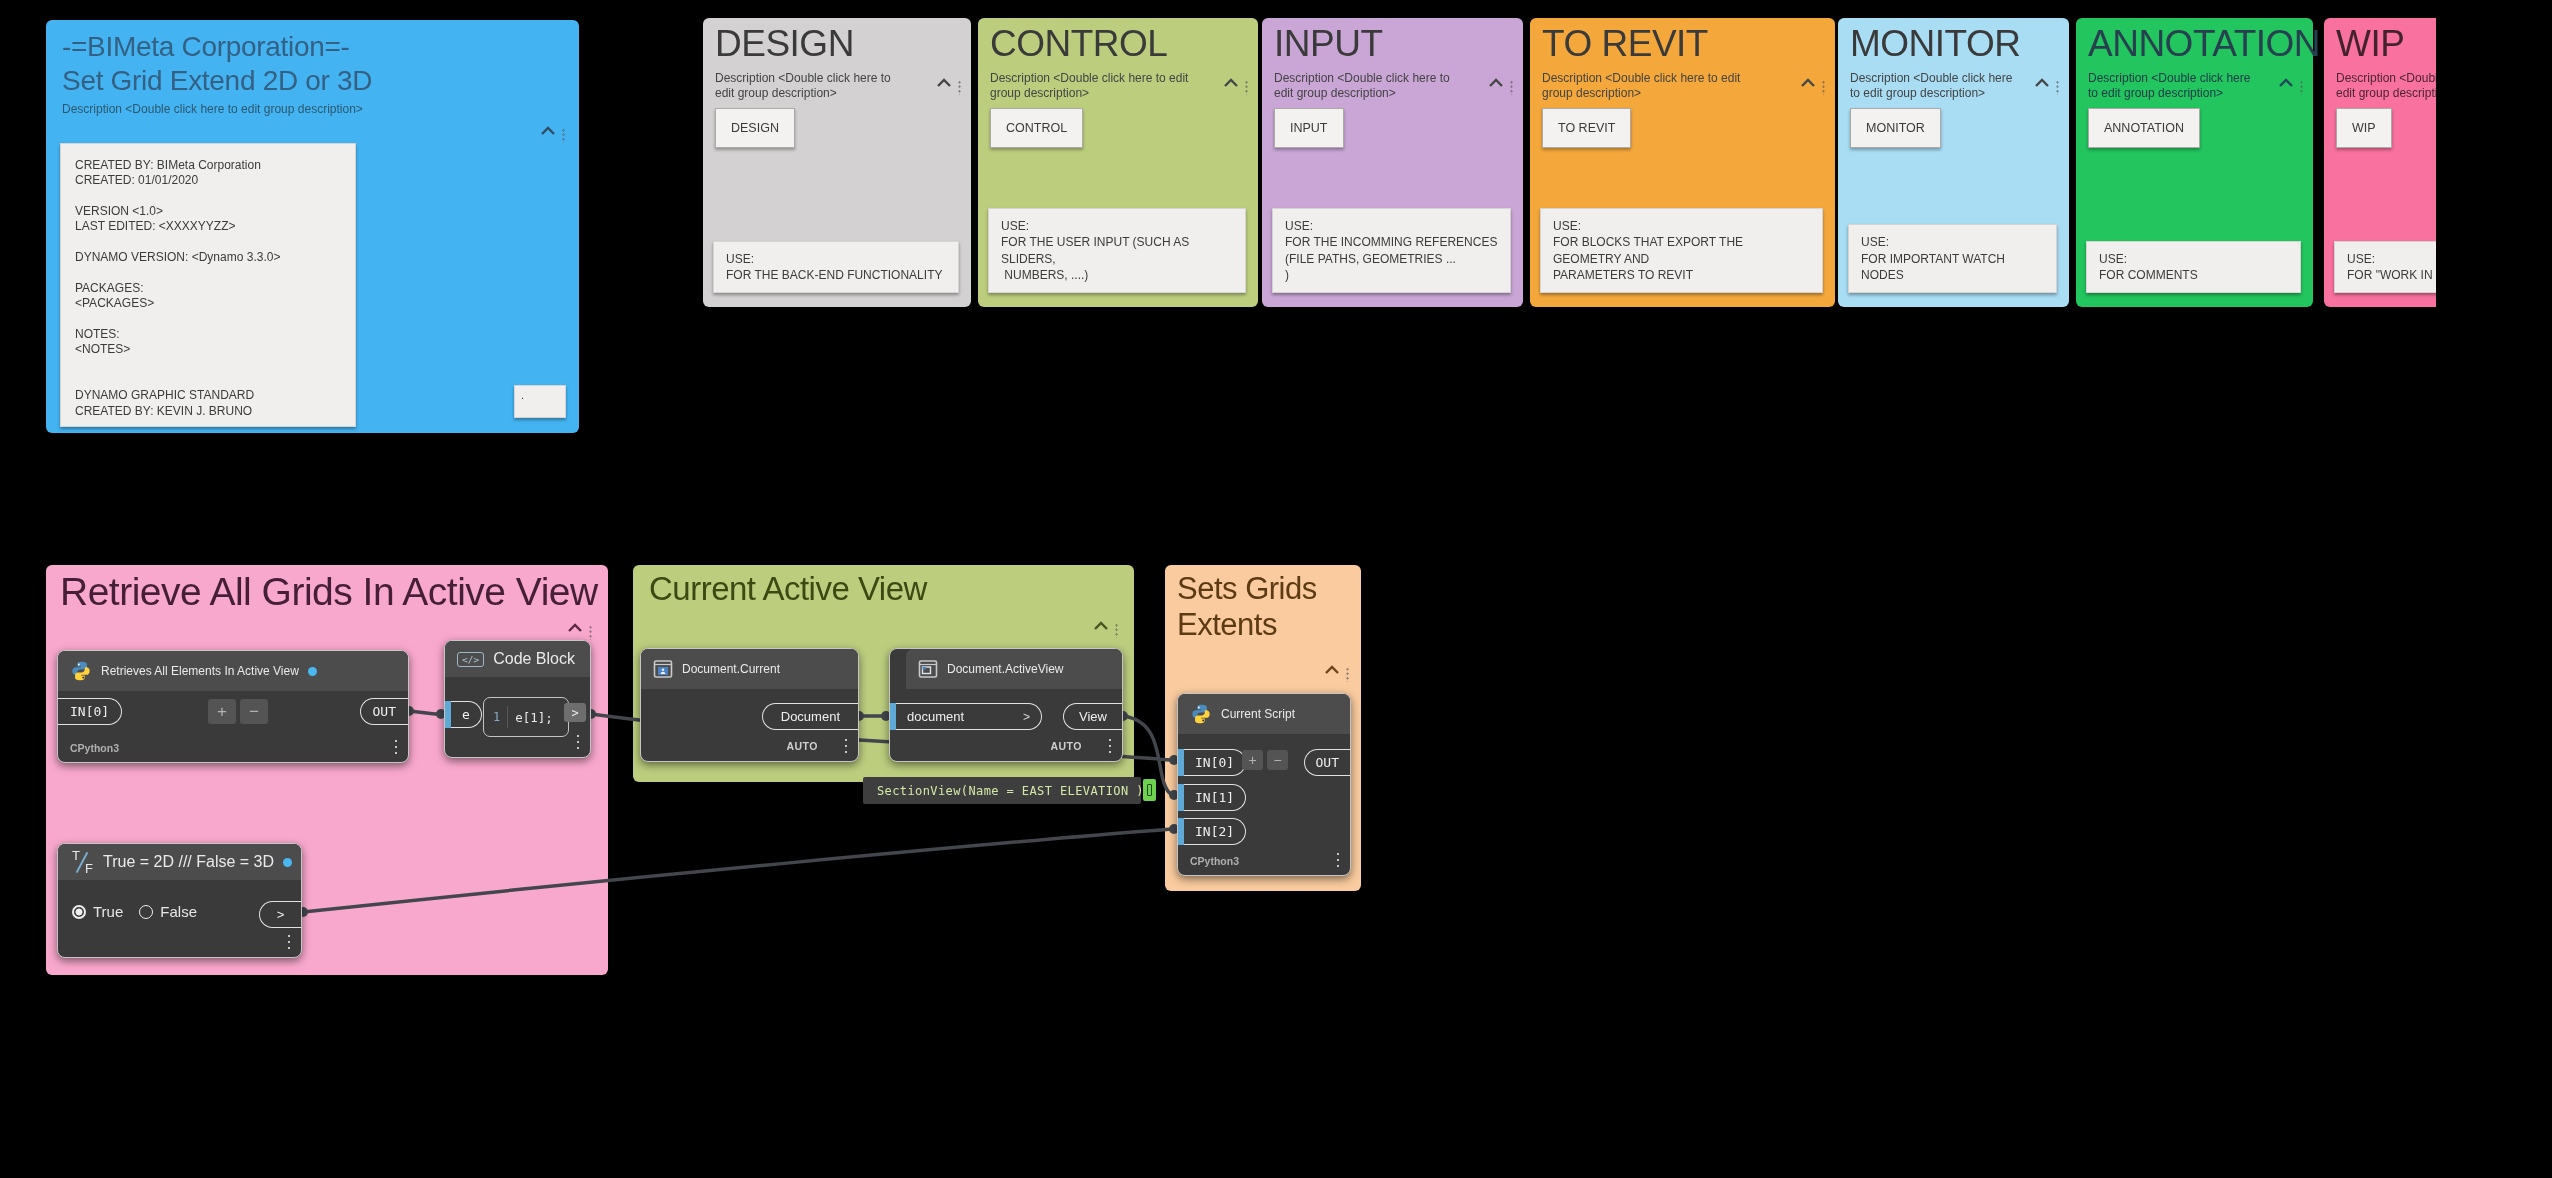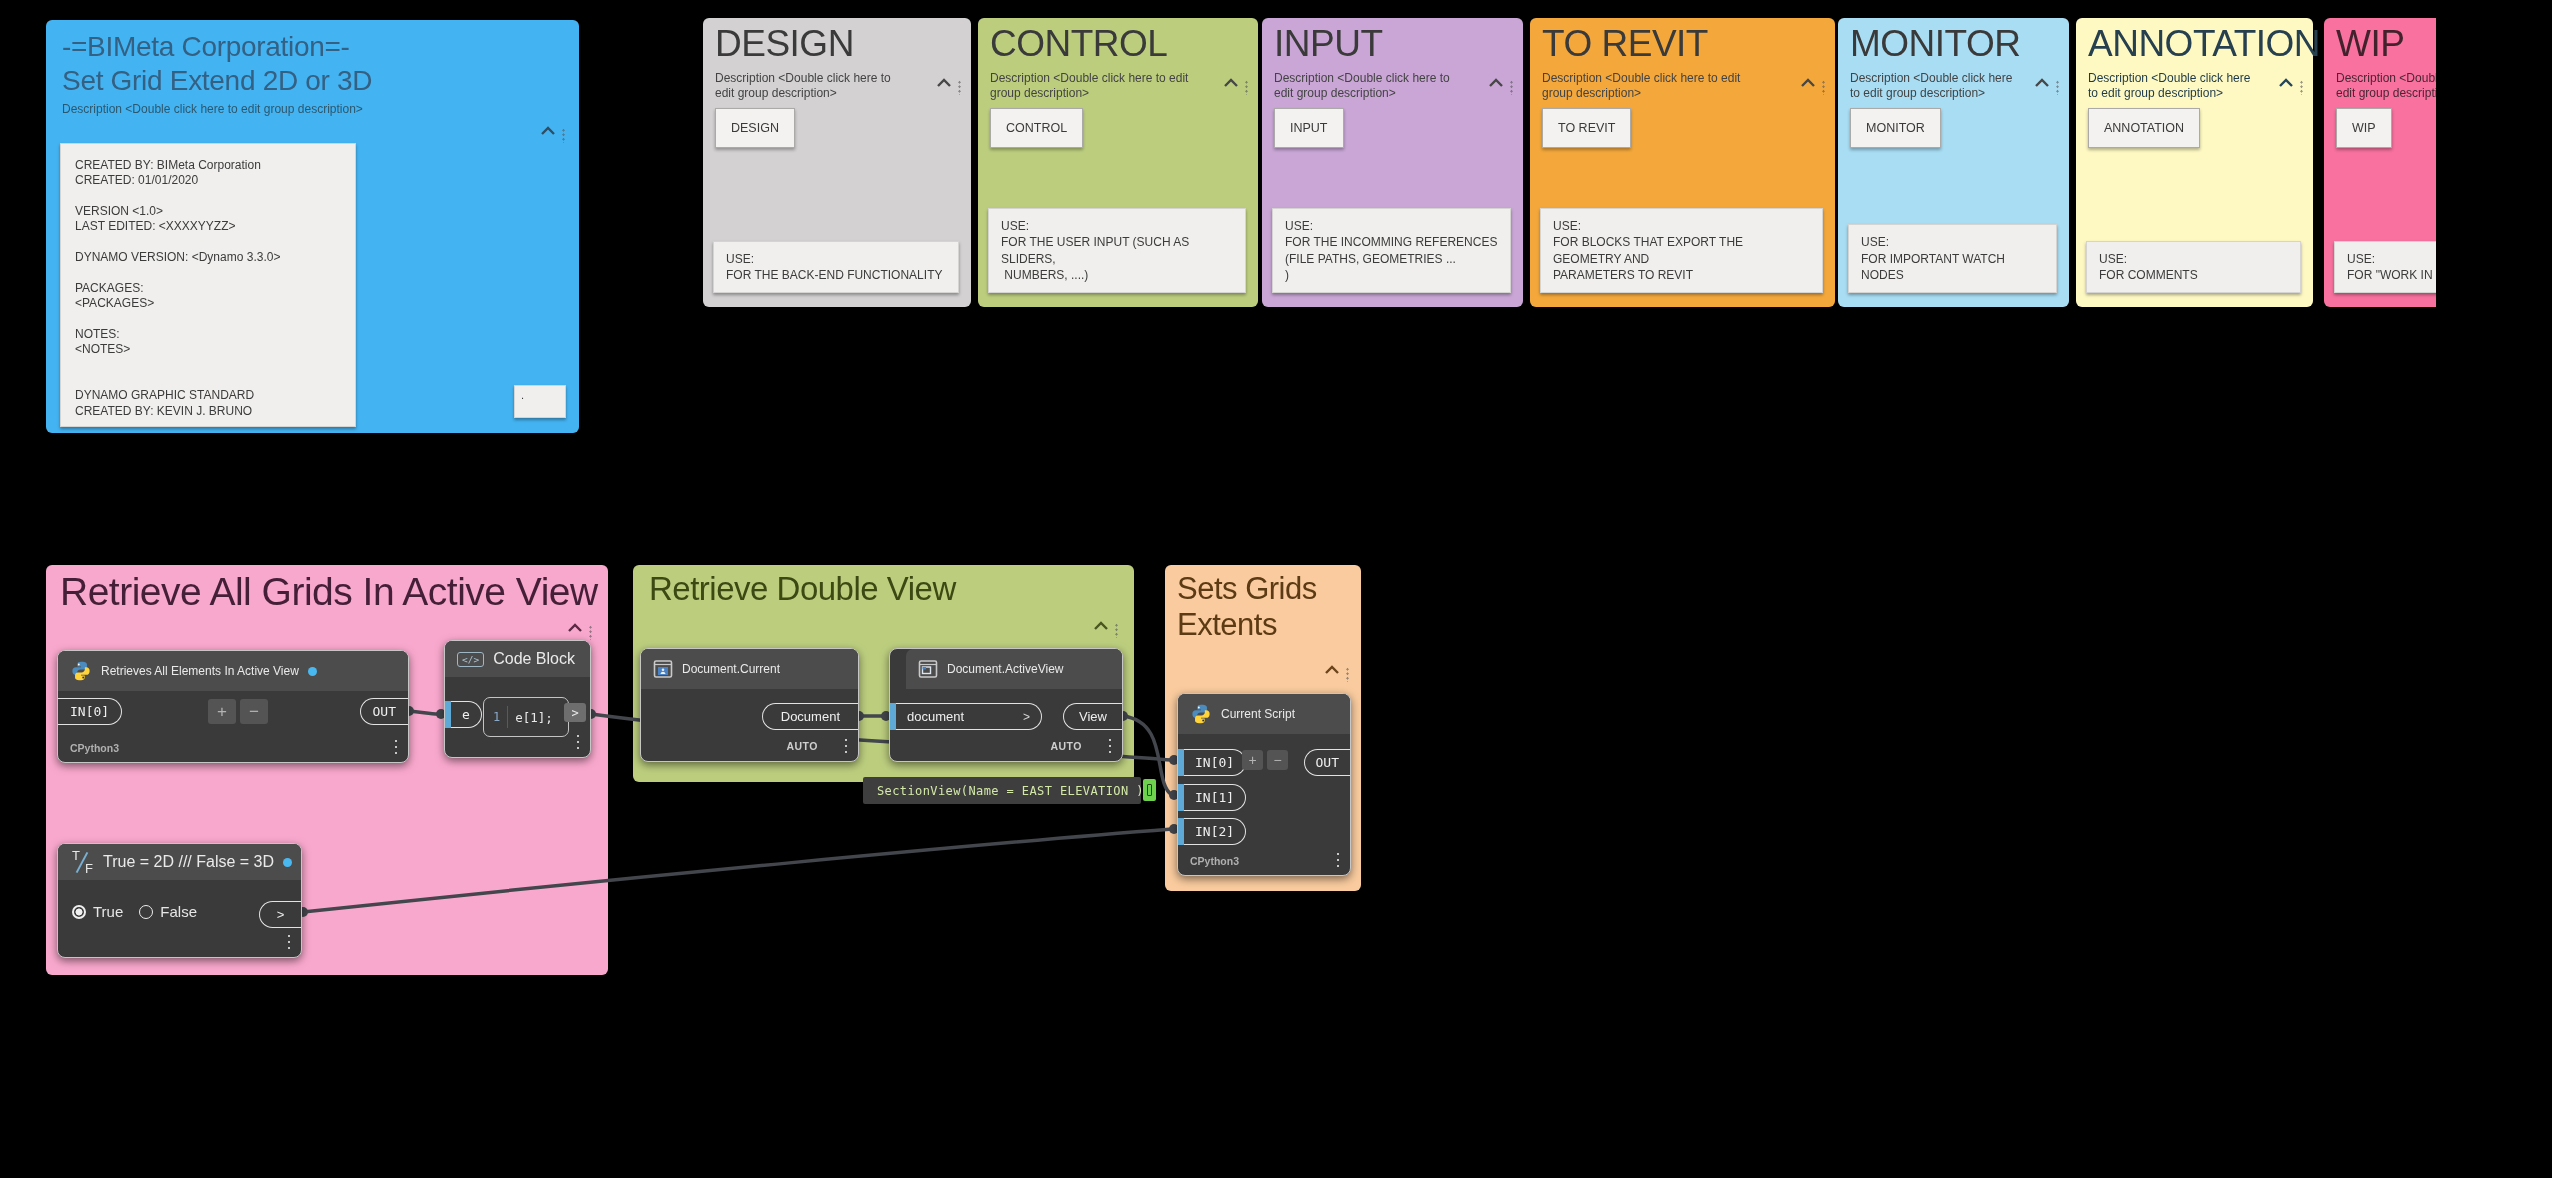--- a/index.html
+++ b/index.html
@@ -8,21 +8,21 @@
   .canvas { position:relative; width:2436px; height:1178px; background:#000; overflow:hidden; }
 
   
   .grp { position:absolute; border-radius:6px; z-index:1; }
   .g-bimeta     { left:46px;  top:20px;  width:533px; height:413px; background:#44B3F2; }
   .g-design     { left:703px; top:18px;  width:268px; height:289px; background:#D3D1D2; }
   .g-control    { left:978px; top:18px;  width:280px; height:289px; background:#BCCE7E; }
   .g-input      { left:1262px;top:18px;  width:261px; height:289px; background:#C9A6D6; }
   .g-torevit    { left:1530px;top:18px;  width:305px; height:289px; background:#F4A83B; }
   .g-monitor    { left:1838px;top:18px;  width:231px; height:289px; background:#A8DDF4; }
-  .g-annotation { left:2076px;top:18px;  width:237px; height:289px; background:#fef9c3; }
+  .g-annotation { left:2076px;top:18px;  width:237px; height:289px; background:#22c55e; }
   .g-wip        { left:2324px;top:18px;  width:260px; height:289px; background:#F8719F; }
   .g-retrieve   { left:46px;  top:565px; width:562px; height:410px; background:#F9A8CD; }
   .g-activeview { left:633px; top:565px; width:501px; height:217px; background:#BCCE7E; }
   .g-extents    { left:1165px;top:565px; width:196px; height:326px; background:#F9CB9E; }
 
   .gr-title { margin:6px 0 0 12px; font-size:37px; color:#3A3A3A; letter-spacing:-0.5px; white-space:pre-wrap; line-height:1.1; }
   .g-annotation .gr-title { color:#27404F; }
   .g-wip .gr-title { color:#43222E; }
   .gr-desc  { margin:6px 12px 0 12px; font-size:12px; color:#434343; line-height:1.3; width:72%; }
   .g-annotation .gr-desc { color:#1E3947; }
@@ -265,21 +265,21 @@
     <div class="gr-title">Retrieve All Grids In Active View</div>
     <div class="gctl">
         <svg width="16" height="10">
           <polyline points="2,8 8,2 14,8" stroke="#5A2A44" stroke-width="2.4" fill="none"></polyline>
         </svg>
         <span class="gdots"></span>
       </div>
   </div>
 
   <div class="grp g-activeview">
-    <div class="gr-title">Retrieve Double View</div>
+    <div class="gr-title">Current Active View</div>
     <div class="gctl">
         <svg width="16" height="10">
           <polyline points="2,8 8,2 14,8" stroke="#4A5520" stroke-width="2.4" fill="none"></polyline>
         </svg>
         <span class="gdots"></span>
       </div>
   </div>
 
   <div class="grp g-extents">
     <div class="gr-title">Sets Grids

